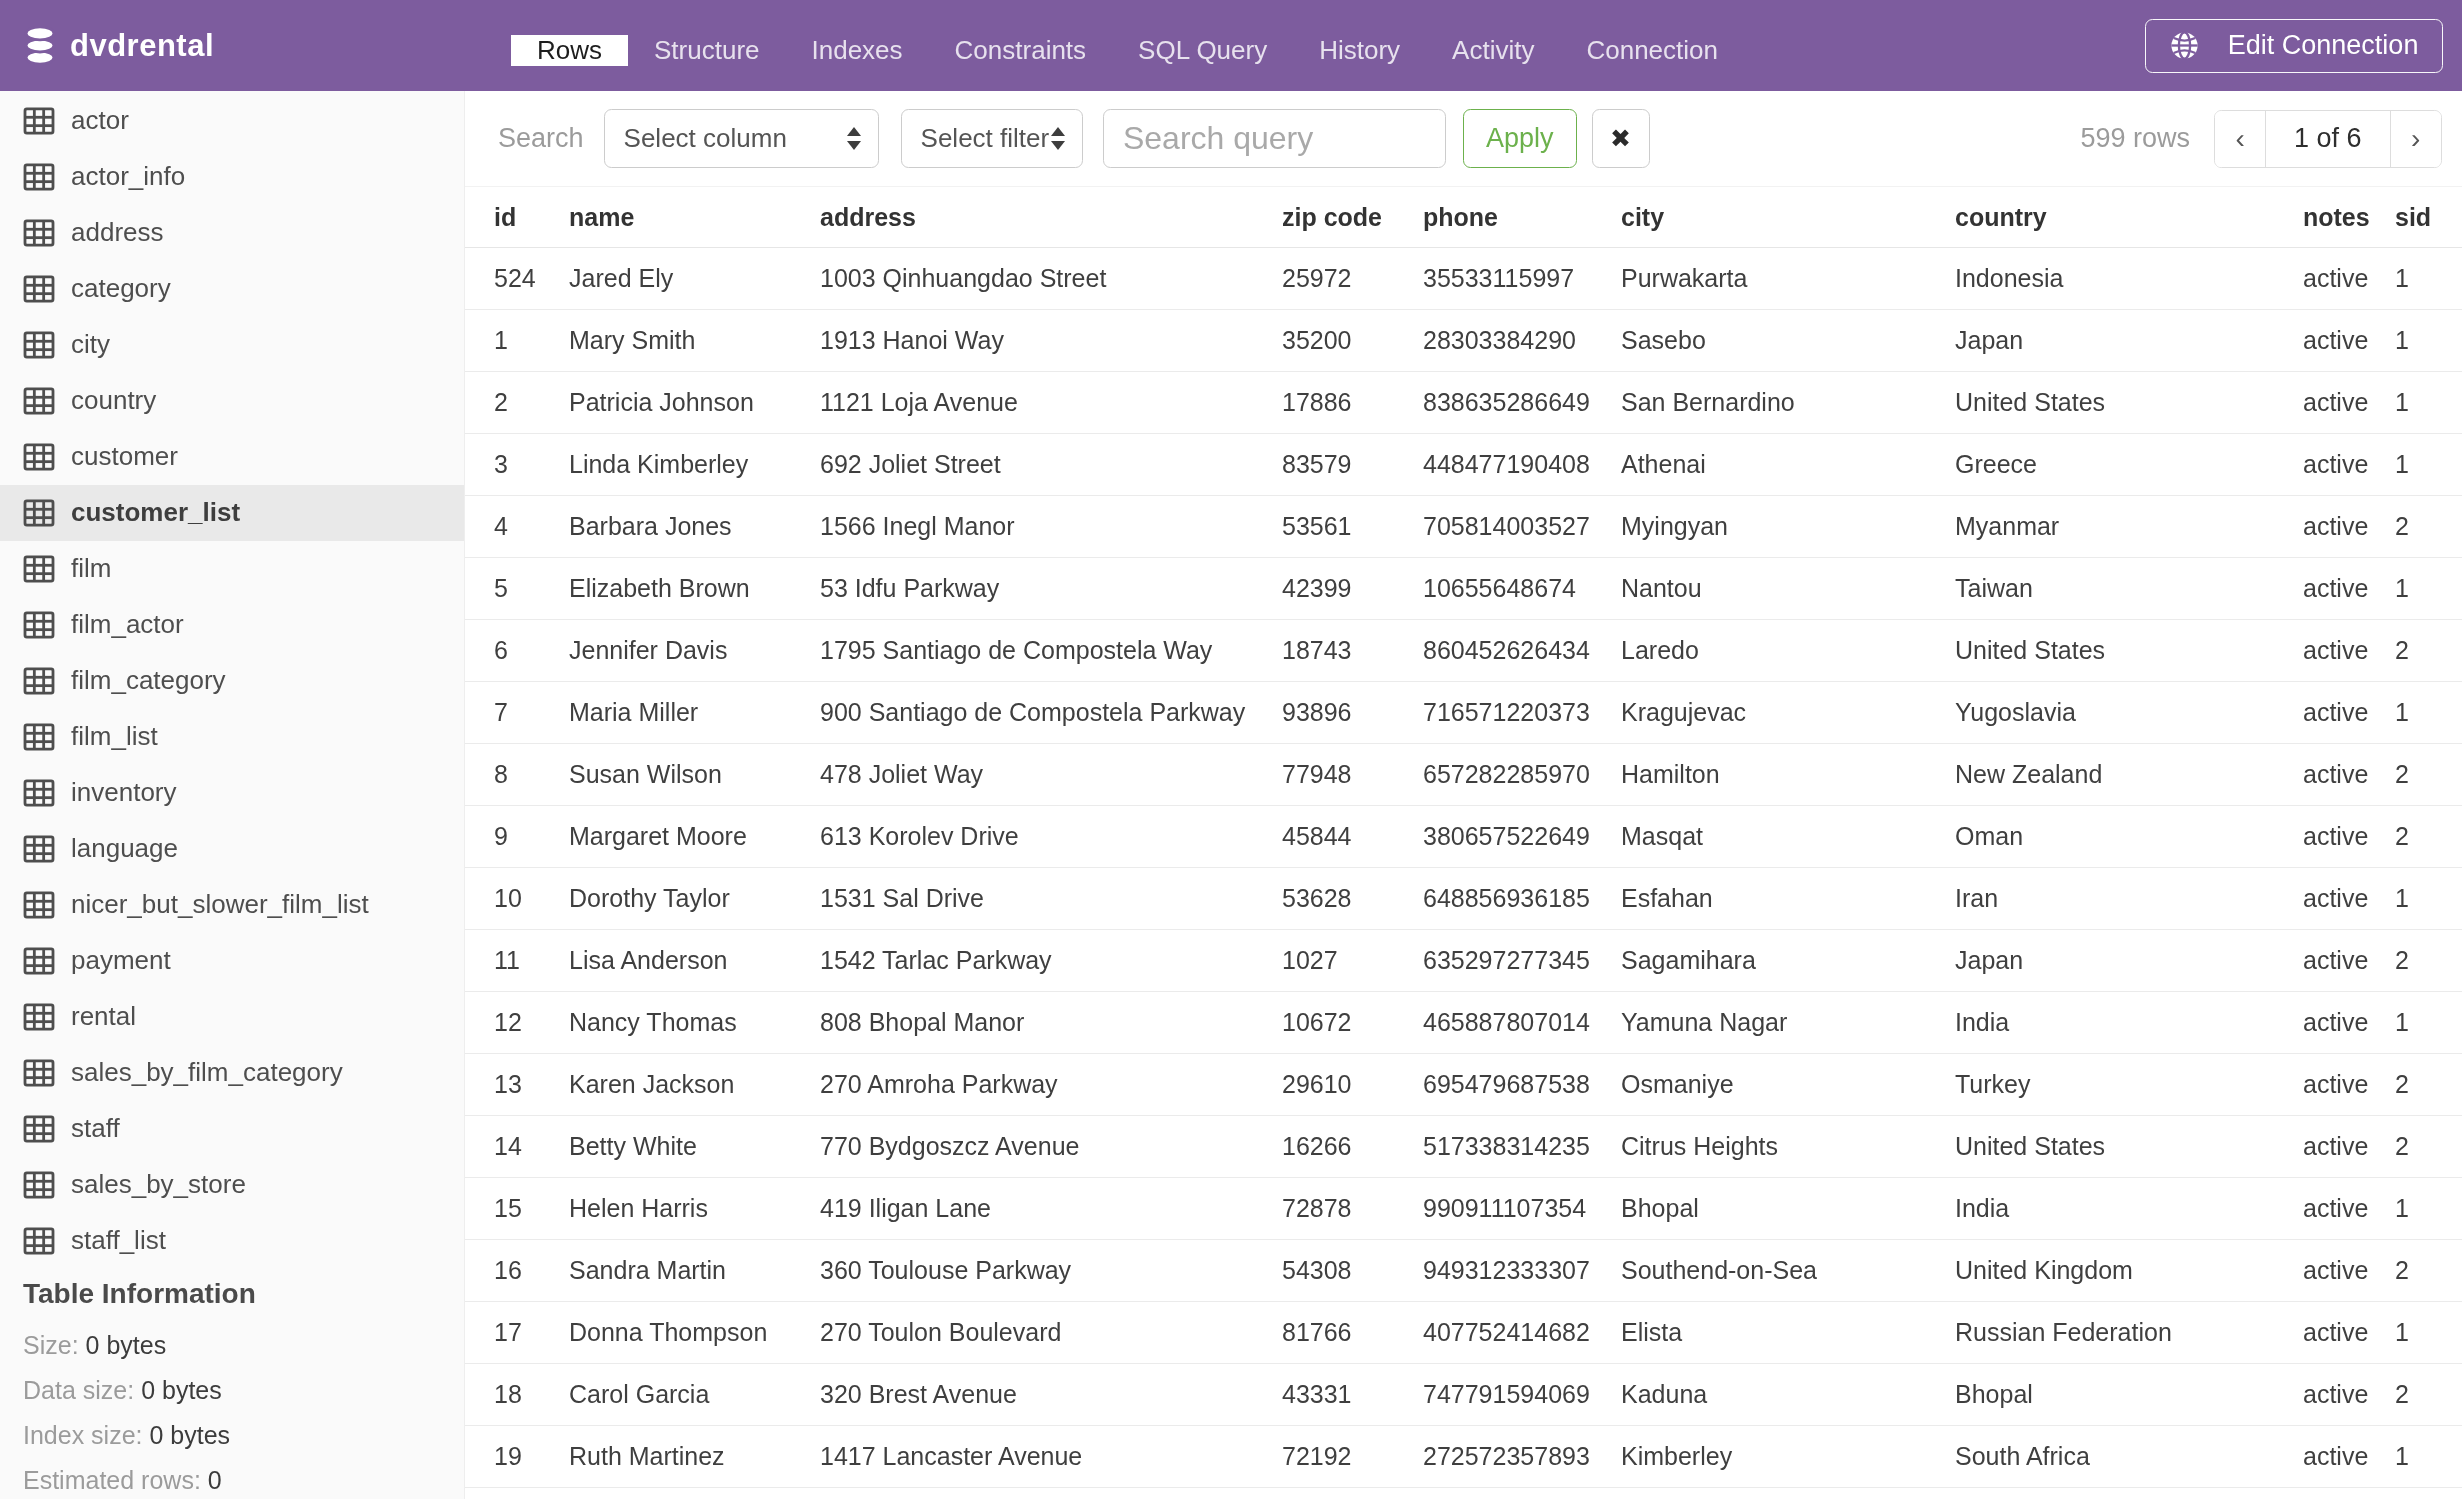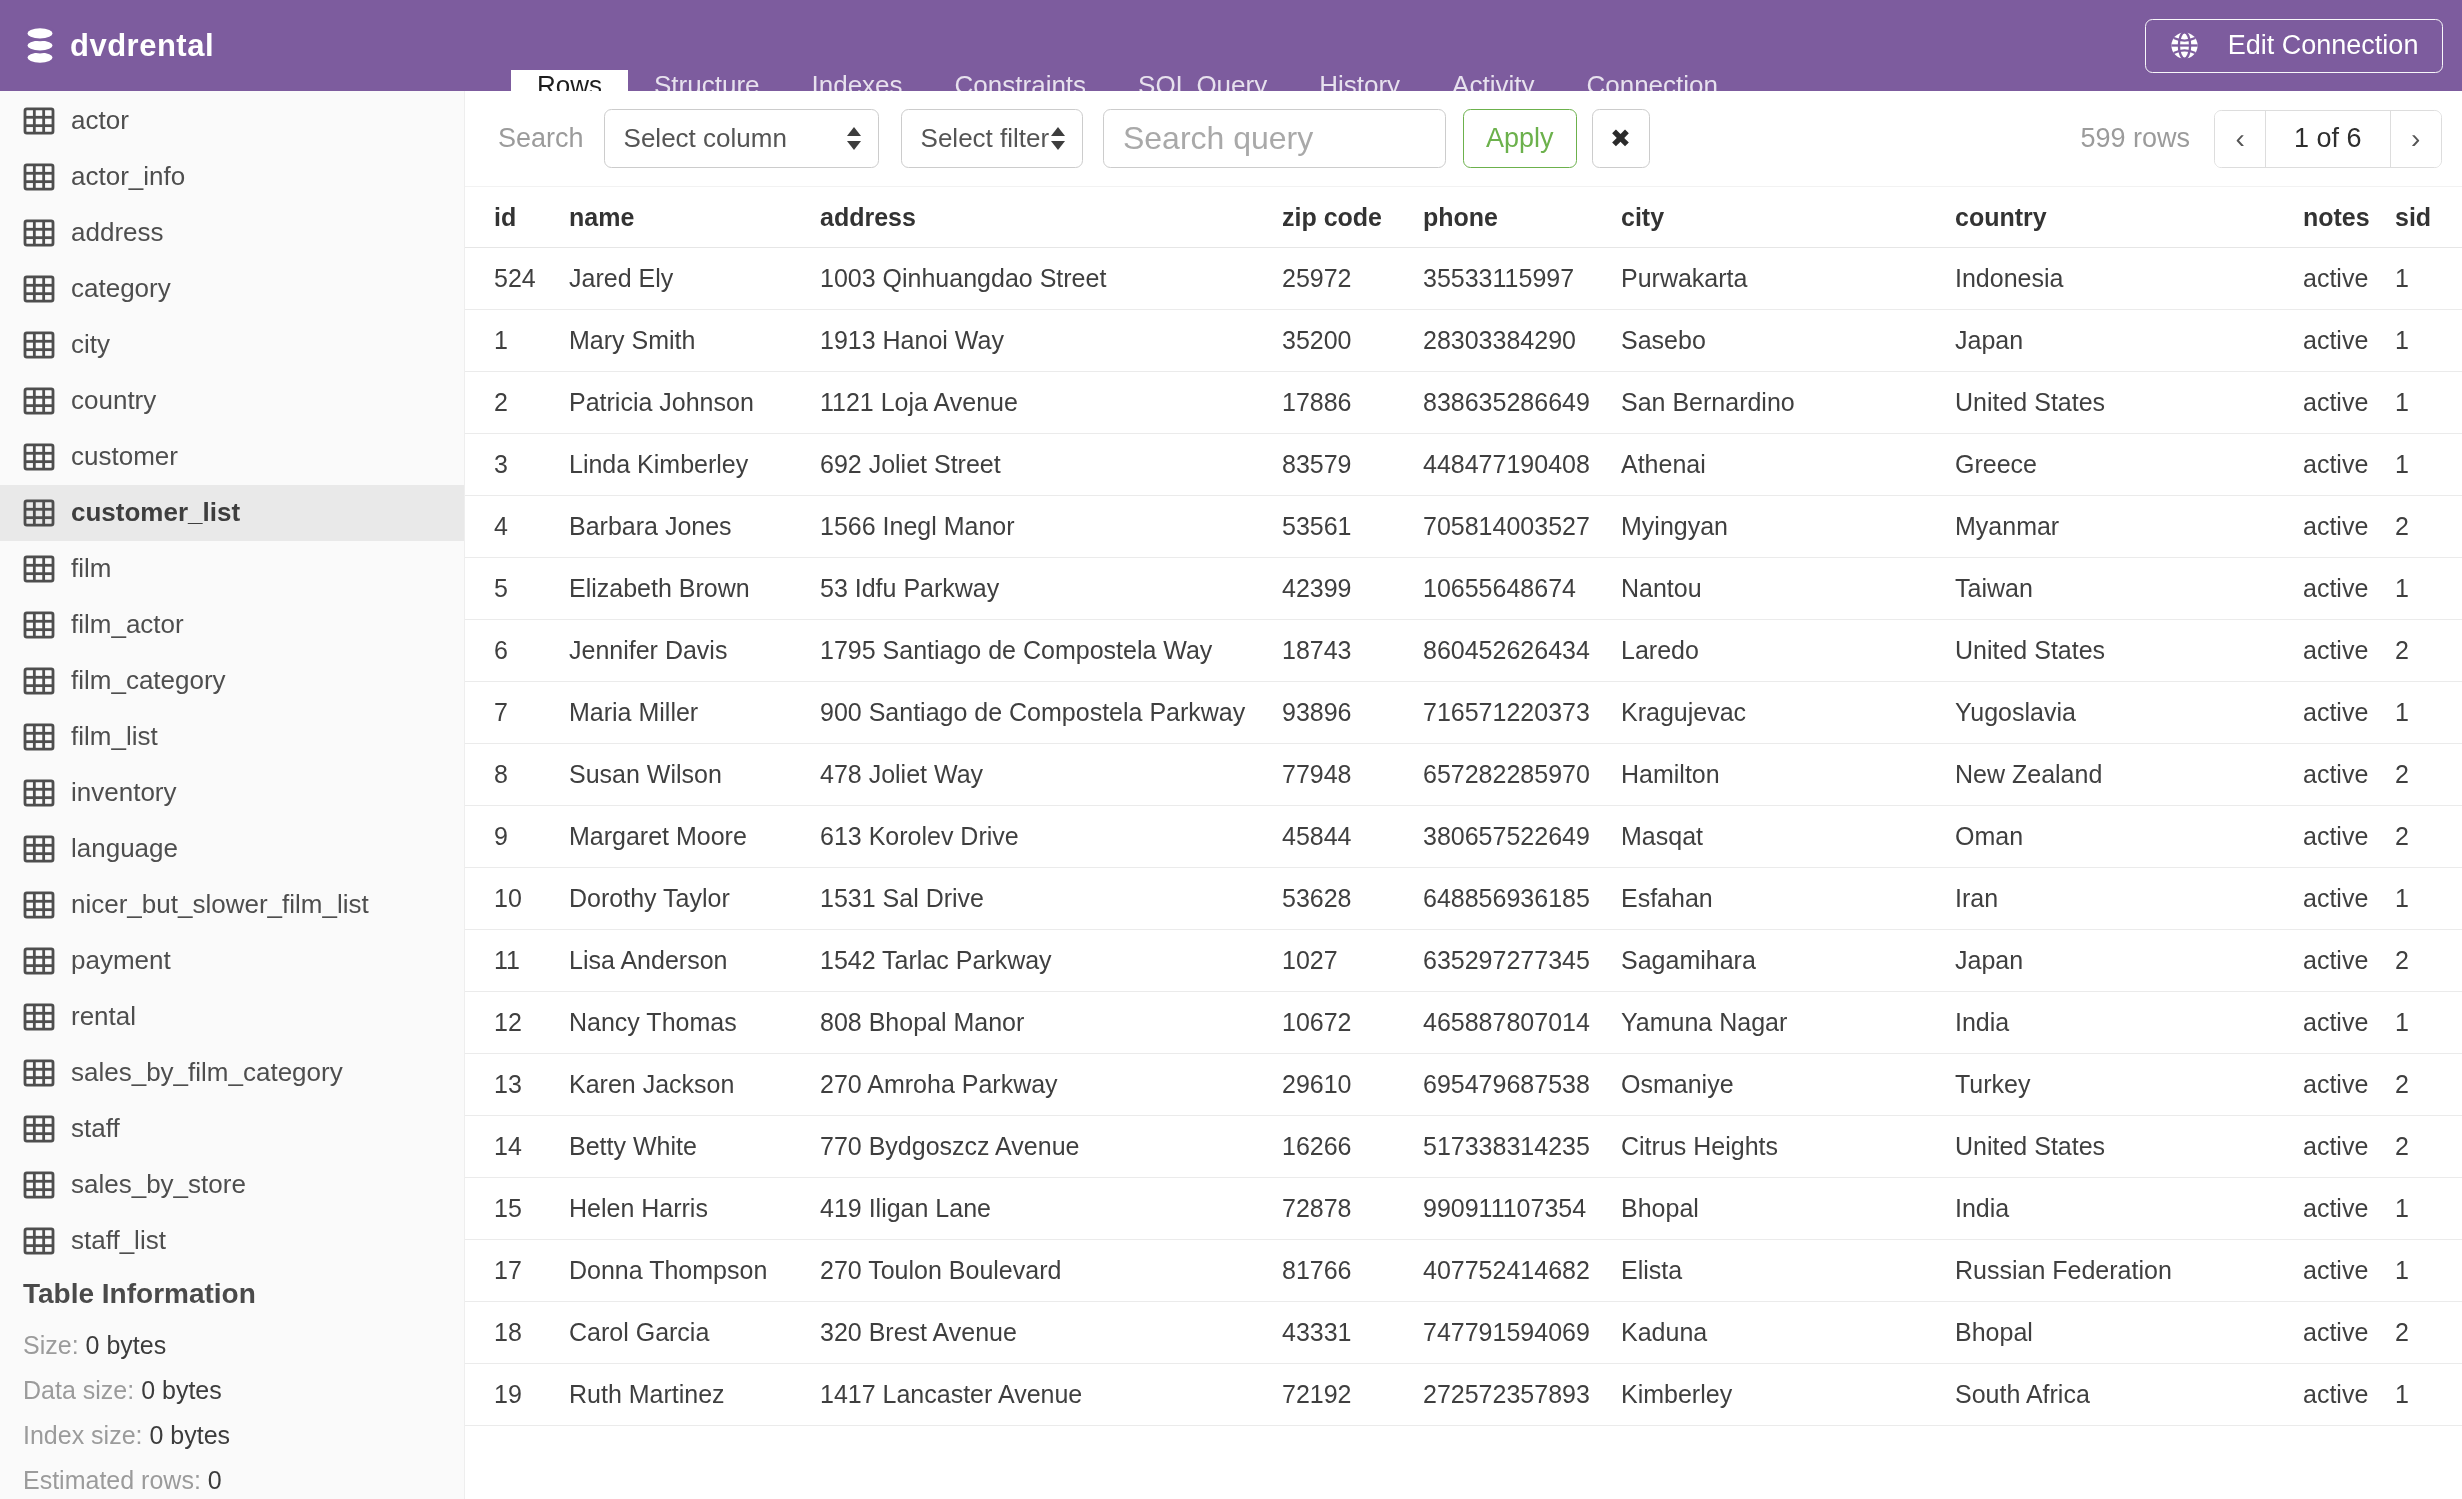--- a/index.html
+++ b/index.html
@@ -16,21 +16,21 @@
     background: #7D5C9E; display: flex; align-items: stretch;
   }
   .brand {
     position: absolute; left: 24px; top: 0; height: 91px;
     display: flex; align-items: center; gap: 14px;
   }
   .brand-title { color: #ffffff; font-size: 31px; font-weight: 700; letter-spacing: 0.5px; }
 
   .tab-bar {
     position: absolute; left: 465px; top: 0; height: 101px;
-    display: flex; align-items: flex-end; padding-left: 46px;
+    display: flex; align-items: center; padding-left: 46px;
   }
   .tab {
     display: flex; align-items: center; padding: 0 26px;
     font-size: 26px; color: rgba(255,255,255,0.82); cursor: pointer;
   }
   .tab.active { background: #ffffff; color: #1d1d1d; }
 
   .edit-conn-btn {
     position: absolute; right: 18.6px; top: 18.6px; height: 54px;
     display: flex; align-items: center; gap: 29px;
@@ -672,20 +672,31 @@
           <td>Helen Harris</td>
           <td>419 Iligan Lane</td>
           <td>72878</td>
           <td>990911107354</td>
           <td>Bhopal</td>
           <td>India</td>
           <td>active</td>
           <td>1</td>
         </tr>
         <tr>
+          <td>16</td>
+          <td>Sandra Martin</td>
+          <td>360 Toulouse Parkway</td>
+          <td>54308</td>
+          <td>949312333307</td>
+          <td>Southend-on-Sea</td>
+          <td>United Kingdom</td>
+          <td>active</td>
+          <td>2</td>
+        </tr>
+        <tr>
           <td>17</td>
           <td>Donna Thompson</td>
           <td>270 Toulon Boulevard</td>
           <td>81766</td>
           <td>407752414682</td>
           <td>Elista</td>
           <td>Russian Federation</td>
           <td>active</td>
           <td>1</td>
         </tr>

